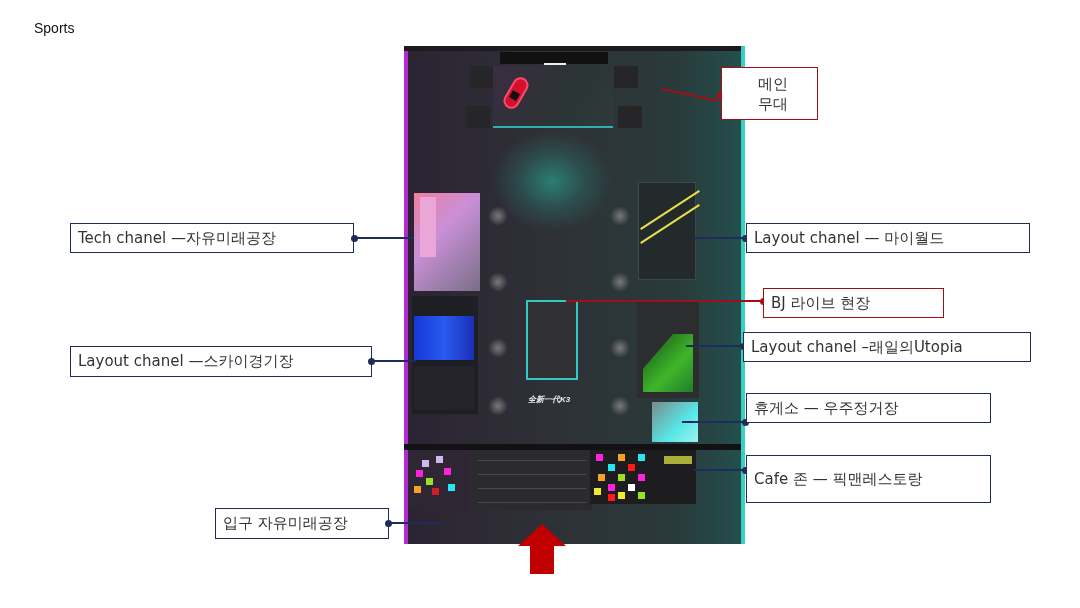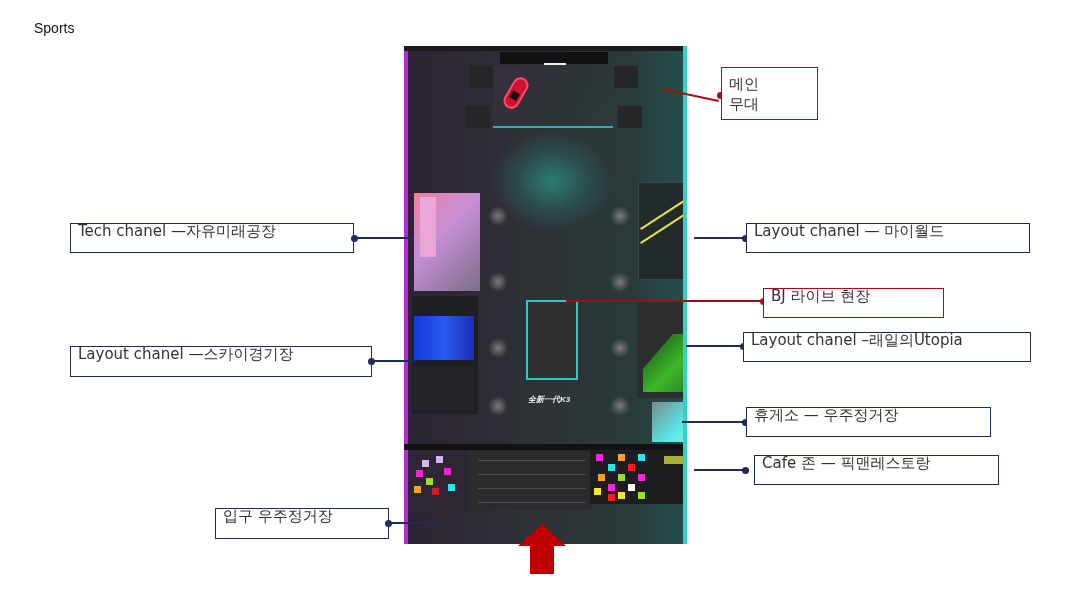--- a/index.html
+++ b/index.html
@@ -2,21 +2,21 @@
 <html><head>
 <meta charset="utf-8">
 <style>
   * { box-sizing: border-box; margin: 0; padding: 0; }
   html, body { width: 1080px; height: 608px; background: #ffffff; overflow: hidden; }
   body { position: relative; font-family: "Liberation Sans", sans-serif; color: #222; }
 
   .page-title { position: absolute; left: 34px; top: 20px; font-size: 14px; color: #111; }
 
   
-  .floor { position: absolute; left: 404px; top: 46px; width: 283px; height: 498px;
+  .floor { position: absolute; left: 404px; top: 46px; width: 341px; height: 498px;
     background: radial-gradient(ellipse 60px 50px at 148px 135px, #2b7e74 0%, rgba(43,126,116,0.35) 55%, rgba(0,0,0,0) 100%),
                 linear-gradient(90deg, #2c2333 0%, #2e3036 40%, #2a3a3b 80%, #23504e 100%);
     overflow: hidden; }
   .floor::before { content:""; position:absolute; left:0; top:0; bottom:0; width:4px; background:#b42ad4; }
   .floor::after { content:""; position:absolute; right:0; top:0; bottom:0; width:4px; background:#36d1c1; }
   .floor-topbar { position:absolute; left:0; right:0; top:0; height:5px; background:#1a1a1f; }
 
   .stage { position:absolute; left:89px; top:20px; width:120px; height:62px; background: linear-gradient(120deg,#3a2d40,#2b3435 60%,#313a3a); border-bottom:2px solid #2fb0b0; }
   .stage-back { position:absolute; left:96px; top:6px; width:108px; height:12px; background:#111; }
   .stage-led { position:absolute; left:140px; top:17px; width:22px; height:2px; background:#eee; }
@@ -40,21 +40,21 @@
   .entrance-zone { left:4px; top:404px; width:60px; height:60px; background:#2e2733; }
   .pixel { position:absolute; width:7px; height:7px; }
   .center-zone { left:68px; top:404px; width:120px; height:60px; background:#2b2b2e; }
   .center-line { position:absolute; left:6px; width:108px; height:1px; background:#4a4a4e; }
   .cafe { left:186px; top:404px; width:106px; height:54px; background:#1d1d1f; }
   .cafe-sign { position:absolute; left:74px; top:6px; width:28px; height:8px; background:#a8b03a; }
   .brand { position:absolute; left:124px; top:348px; font-size:8px; font-weight:bold; font-style:italic; color:#e8e8f0; }
   .spot { position:absolute; width:20px; height:20px; border-radius:50%; background: radial-gradient(circle,#7a7a7a 0%,rgba(90,90,90,0) 70%); }
 
   
-  .callout { position:absolute; background:#fff; font-size:15px; line-height:1; padding-left:7px; display:flex; align-items:flex-start; color:#333; font-family: "DejaVu Sans", sans-serif; white-space:nowrap; }
+  .callout { position:absolute; background:#fff; font-size:15px; line-height:1; padding-left:7px; display:flex; align-items:center; color:#333; font-family: "DejaVu Sans", sans-serif; white-space:nowrap; }
   .callout.blue { border:1.5px solid #1f2c5a; }
   .callout.red { border:1.5px solid #a10f16; }
   .callout.multi { align-items:flex-start; padding-top:6px; line-height:20px; }
   .leader { position:absolute; height:2px; }
   .leader.blue { background:#1f2c5a; }
   .leader.red { background:#a10f16; }
   .dot { position:absolute; width:7px; height:7px; border-radius:50%; }
   .dot.blue { background:#1f2c5a; }
   .dot.red { background:#b00d17; }
 
@@ -147,21 +147,21 @@
     <div class="cafe-sign"></div>
   </div>
 </div>
 
 <svg class="arrow" viewBox="0 0 48 50">
   <polygon points="24,0 48,22 36,22 36,50 12,50 12,22 0,22" fill="#c00000"></polygon>
 </svg>
 
 <div class="leader red" style="left:662px;top:88px;width:58px;transform:rotate(12deg);transform-origin:left center;"></div>
 <div class="dot red" style="left:717px;top:92px;"></div>
-<div class="callout red multi" style="left:721px;top:67px;width:97px;height:53px;">
+<div class="callout red multi" style="left:721px;top:67px;width:97px;height:53px;justify-content:center;">
   <div>
     <div>메인</div>
     <div>무대</div>
   </div>
 </div>
 
 <div class="callout blue" style="left:70px;top:223px;width:284px;height:30px;">
   <span>Tech chanel —자유미래공장</span>
 </div>
 <div class="dot blue" style="left:351px;top:235px;"></div>
@@ -186,27 +186,27 @@
 <div class="leader blue" style="left:372px;top:360px;width:44px;"></div>
 
 <div class="leader blue" style="left:686px;top:345px;width:58px;"></div>
 <div class="dot blue" style="left:740px;top:343px;"></div>
 <div class="callout blue" style="left:743px;top:332px;width:288px;height:30px;">
   <span>Layout chanel –래일의Utopia</span>
 </div>
 
 <div class="leader blue" style="left:682px;top:421px;width:64px;"></div>
 <div class="dot blue" style="left:742px;top:419px;"></div>
-<div class="callout blue" style="left:746px;top:407px;width:245px;height:30px;">
+<div class="callout blue" style="left:746px;top:393px;width:245px;height:30px;">
   <span>휴게소 — 우주정거장</span>
 </div>
 
 <div class="leader blue" style="left:694px;top:469px;width:52px;"></div>
 <div class="dot blue" style="left:742px;top:467px;"></div>
-<div class="callout blue" style="left:746px;top:455px;width:245px;height:30px;margin-left:8px;">
+<div class="callout blue" style="left:746px;top:455px;width:245px;height:48px;">
   <span>Cafe 존 — 픽맨레스토랑</span>
 </div>
 
 <div class="callout blue" style="left:215px;top:508px;width:174px;height:31px;">
-  <span>입구 우주정거장</span>
+  <span>입구 자유미래공장</span>
 </div>
 <div class="dot blue" style="left:385px;top:520px;"></div>
 <div class="leader blue" style="left:389px;top:522px;width:54px;"></div>
 
 </body></html>

